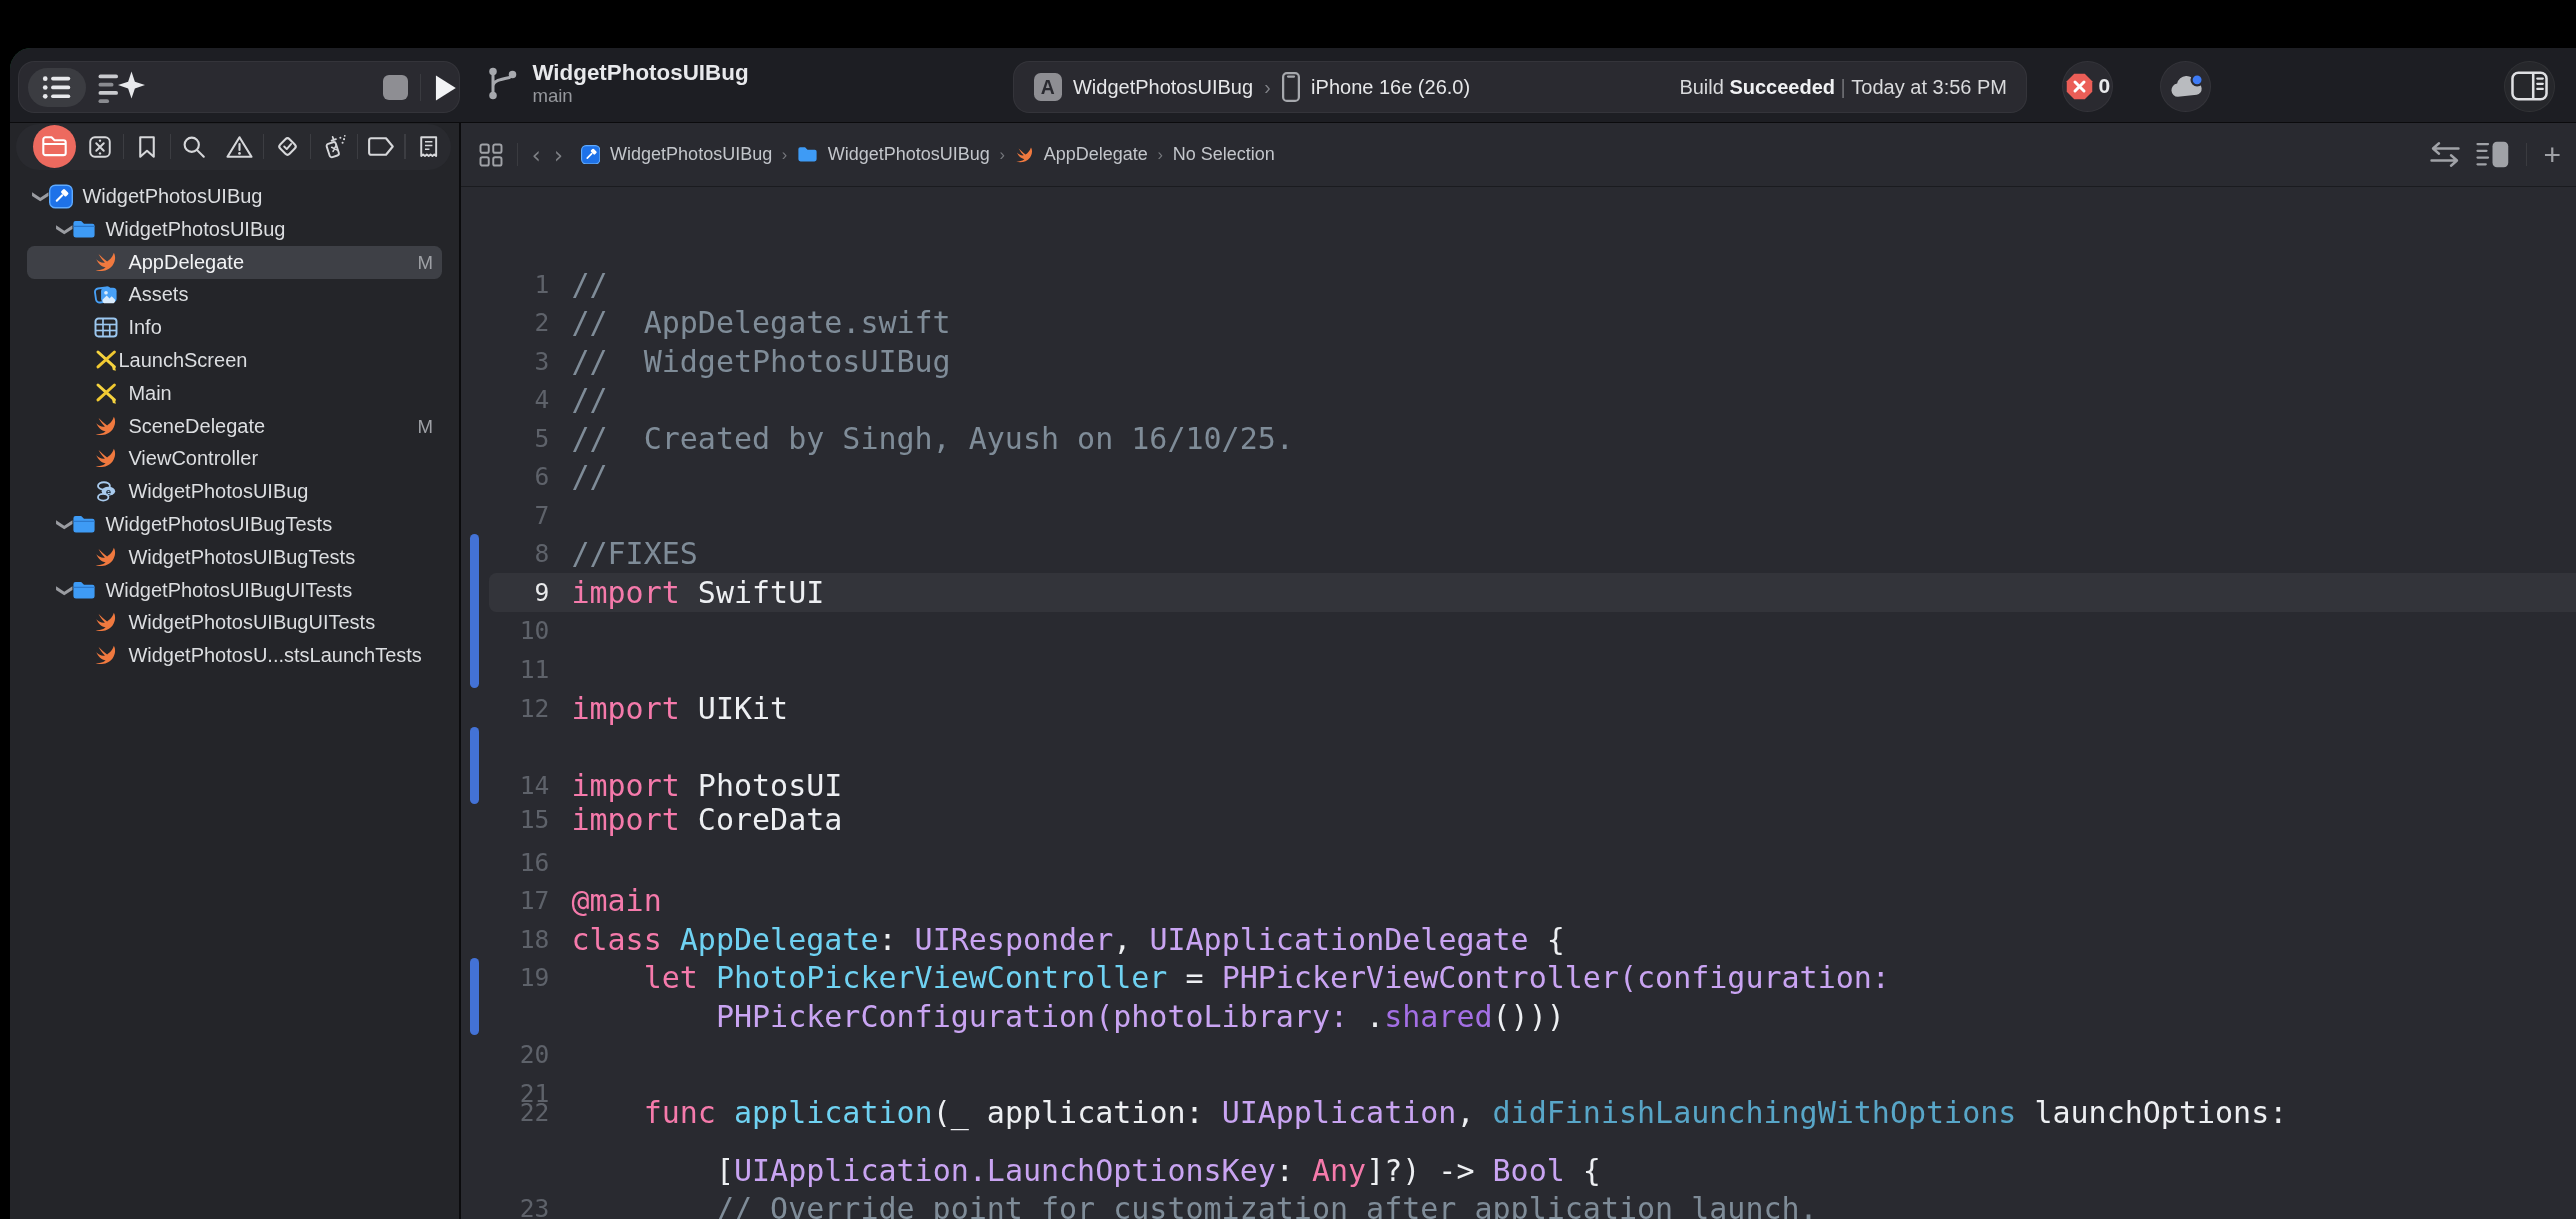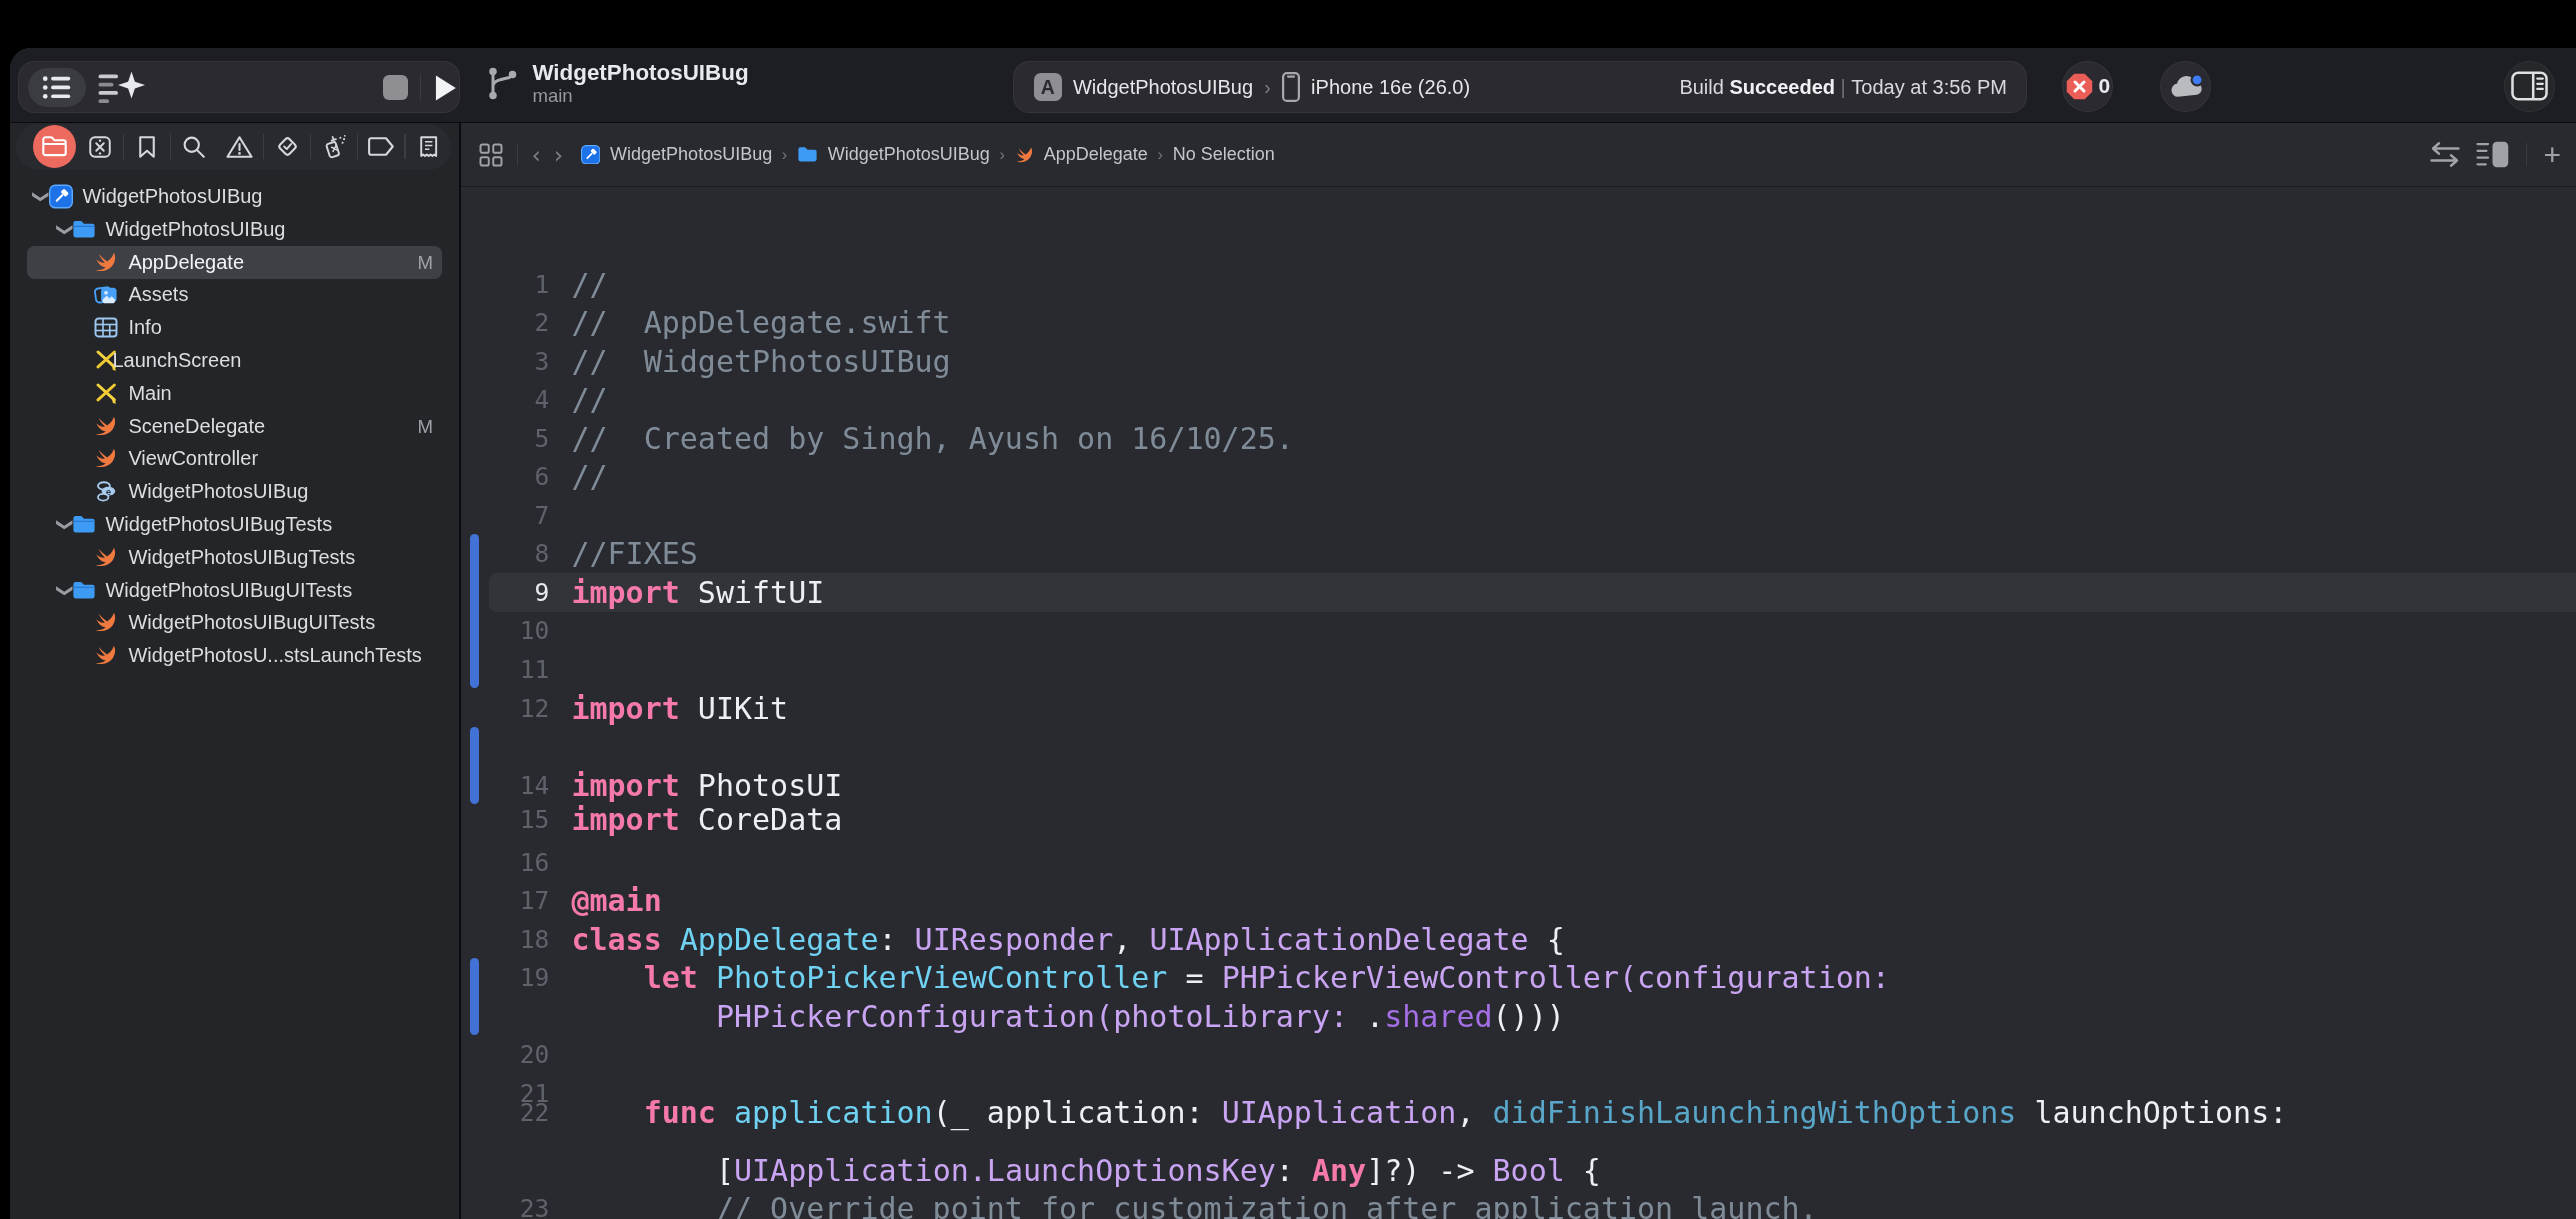--- a/index.html
+++ b/index.html
@@ -54,21 +54,21 @@
   .jb-sep{color:#75777C;font-size:16.4px;}
   .jb-right{position:absolute;right:15px;top:0;height:63px;display:flex;align-items:center;gap:16.4px;color:#A0A2A7;}
   .jb-plus{font-size:30px;font-weight:300;color:#A0A2A7;line-height:30px;}
   .codewrap{position:absolute;left:0;top:63px;right:0;bottom:0;}
   .hlrow{position:absolute;right:0;background:#33343A;border-radius:7.5px 0 0 7.5px;}
   .changebar{position:absolute;width:9px;border-radius:4.5px;background:#4372D6;}
   .crow{position:absolute;left:0;right:0;font-family:"DejaVu Sans Mono",monospace;}
   .crow .lnum{position:absolute;left:0;width:88px;text-align:right;font-size:24.6px;color:#5E626A;}
   .crow.hl .lnum{color:#E9EAEC;}
   .crow .ltext{position:absolute;left:110px;right:7.5px;white-space:pre;font-size:30px;}
-  .tok-c{color:#7F8C98;} .tok-k{color:#F57AAB;font-weight:bold;} .tok-d{color:#6FD2F2;}
+  .tok-c{color:#7F8C98;} .tok-k{color:#F57AAB;font-weight:normal;} .tok-d{color:#6FD2F2;}
   .tok-d2{color:#58A6C8;} .tok-t{color:#C9A4F2;} .tok-m{color:#A46FE5;} .tok-p{color:#EDEFF2;}
 </style>
 </head>
 <body>
 
 <div class="stage">
   <div class="window">
 
     <div class="toolbar">
       <div class="tcard runcard">
@@ -283,21 +283,21 @@
             <div class="tlabel" style="left:118px">Assets</div>
           </div>
           <div class="trow" style="top: 164px;">
             <div class="ticon" style="left:84px">
               <svg width="22.4" height="22.4" viewBox="0 0 30 30">
                 <path d="M4 4 L26 24" stroke="#F5D33F" stroke-width="4" stroke-linecap="round"></path>
                 <path d="M26 4 L4 24" stroke="#F0C830" stroke-width="4" stroke-linecap="round"></path>
                 <path d="M22 20 L27 25 L28 29 L24 28 Z" fill="#F5D33F"></path>
               </svg>
             </div>
-            <div class="tlabel" style="left:102px">LaunchScreen</div>
+            <div class="tlabel" style="left:108px">LaunchScreen</div>
           </div>
           <div class="trow" style="top: 197px;">
             <div class="ticon" style="left:84px">
               <svg width="22.4" height="22.4" viewBox="0 0 30 30">
                 <path d="M4 4 L26 24" stroke="#F5D33F" stroke-width="4" stroke-linecap="round"></path>
                 <path d="M26 4 L4 24" stroke="#F0C830" stroke-width="4" stroke-linecap="round"></path>
                 <path d="M22 20 L27 25 L28 29 L24 28 Z" fill="#F5D33F"></path>
               </svg>
             </div>
             <div class="tlabel" style="left:118px">Main</div>

